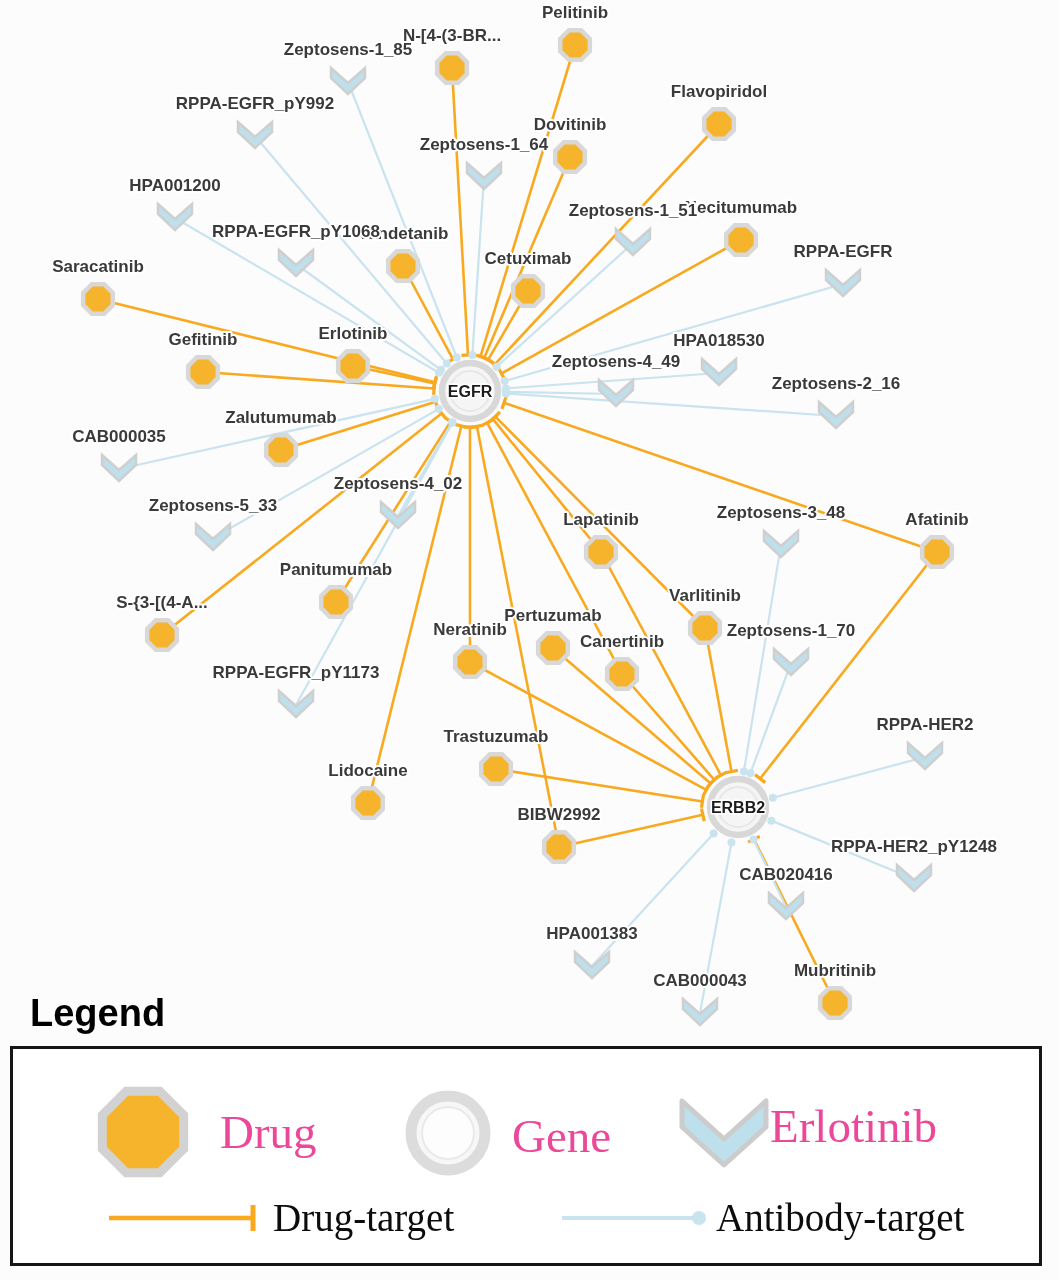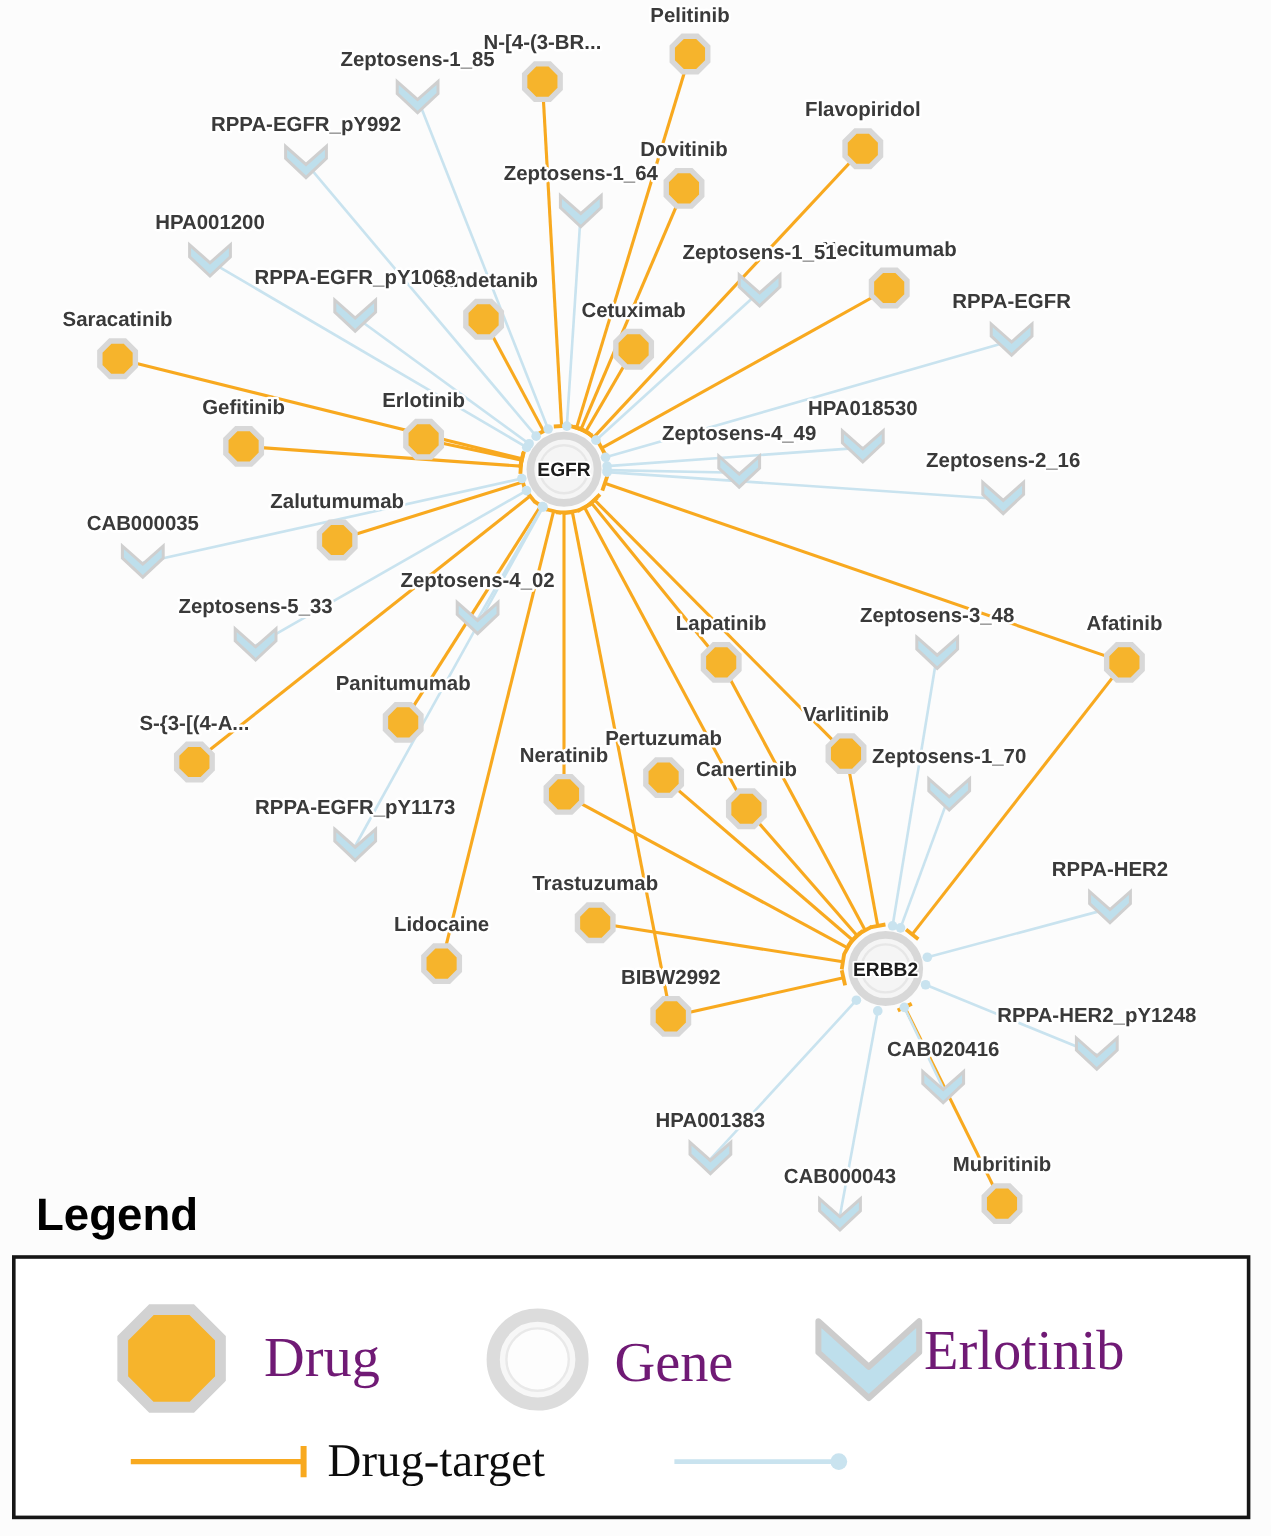--- a/index.html
+++ b/index.html
@@ -38,21 +38,21 @@
   .legend-title {
     position:absolute; left:12px; top:992px;
     font-family:Liberation Sans, sans-serif; font-weight:bold; font-size:38px; color:#000;margin-left:18px;
   }
   .legend-box {
     position:absolute; left:10px; top:1046px; width:1032px; height:220px;
     border:3px solid #161616; background:#FFFFFF; box-sizing:border-box;
   }
   .lg-abs { position:absolute; }
   .lg-item-label {
-    position:absolute; font-family:"Liberation Serif", serif; font-size:47px; color:#701a75;
+    position:absolute; font-family:"Liberation Serif", serif; font-size:47px; color:#ec4899;
   }
   .lg-edge-label {
     position:absolute; font-family:"Liberation Serif", serif; font-size:39px; color:#0c0c0c;
   }
   .lg-drug-icon   { left:75px;  top:28px; }
   .lg-drug-label  { left:207px; top:56px; }
   .lg-gene-icon   { left:385px; top:34px; }
   .lg-gene-label  { left:499px; top:60px; }
   .lg-ab-icon     { left:656px; top:40px; }
   .lg-ab-label    { left:757px; top:50px; }
@@ -296,15 +296,16 @@
     <svg class="lg-abs lg-drugline-icon" width="170" height="34">
       <line x1="6" y1="17" x2="150" y2="17" stroke="#F8A91F" stroke-width="4.5"></line>
       <line x1="150" y1="4" x2="150" y2="30" stroke="#F8A91F" stroke-width="5"></line>
     </svg>
     <div class="lg-edge-label lg-drugline-label">Drug-target</div>
 
     <svg class="lg-abs lg-abline-icon" width="165" height="34">
       <line x1="6" y1="17" x2="140" y2="17" stroke="#C9E3EF" stroke-width="4"></line>
       <circle cx="143" cy="17" r="7" fill="#C9E3EF"></circle>
     </svg>
+    <div class="lg-edge-label lg-abline-label">Antibody-target</div>
 
   </div>
 </div>
 
 </body></html>

